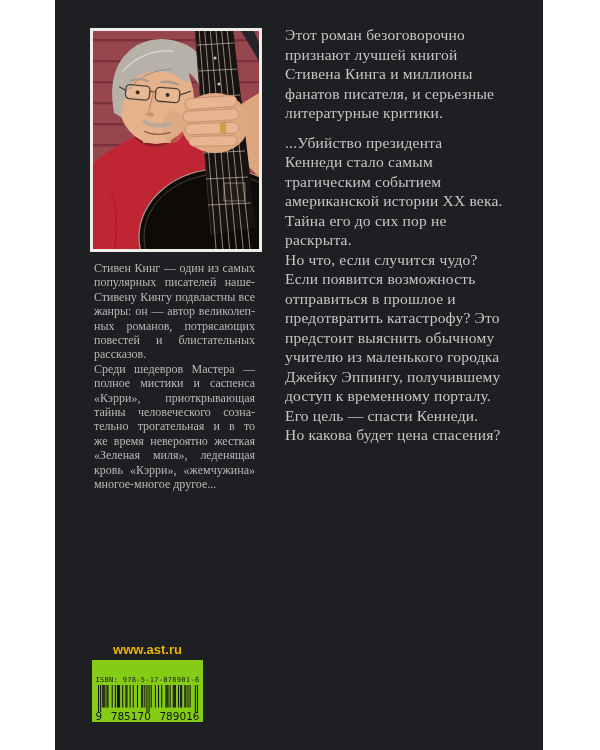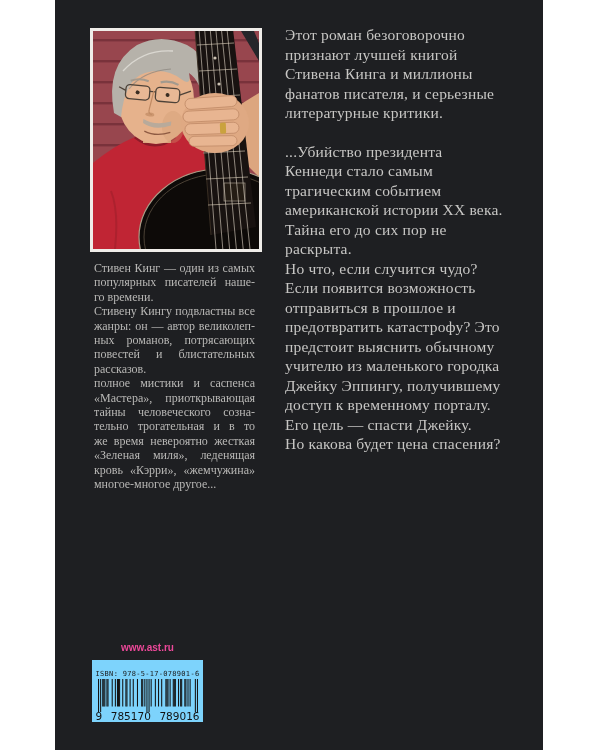--- a/index.html
+++ b/index.html
@@ -10,35 +10,35 @@
   .cover{position:absolute;left:55px;top:0;width:488px;height:750px;background:#1e1f22;}
   .photo{
     position:absolute;left:35px;top:28px;width:166px;height:218px;
     border:3px solid #efede9;background:#98464e;overflow:hidden;
   }
   .photo svg{display:block;width:100%;height:100%;}
   .rcol{
     position:absolute;left:230px;top:25px;width:252px;
     color:#c7c6c4;font-size:15.5px;line-height:19.5px;letter-spacing:.2px;
   }
-  .rcol .para + .para{margin-top:19px;}
+  .rcol .para + .para{margin-top:10px;}
   .rcol .line{white-space:nowrap;}
   .lcol{
     position:absolute;left:39px;top:261px;width:161px;
     color:#b9b8b6;font-size:12px;line-height:14.4px;
   }
   .lcol .line{text-align:justify;text-align-last:justify;}
   .lcol .line.lastline{text-align-last:left;}
   .site{
     position:absolute;left:37px;top:642px;width:111px;text-align:center;
-    color:#ec4899;font-family:"Liberation Sans",sans-serif;font-weight:bold;font-size:10px;
+    color:#eab308;font-family:"Liberation Sans",sans-serif;font-weight:bold;font-size:13px;
   }
   .bcbox{
     position:absolute;left:37px;top:660px;width:111px;height:62px;
-    background:#7dd3fc;box-sizing:border-box;padding-top:10px;
+    background:#84cc16;box-sizing:border-box;padding-top:16px;
     display:flex;flex-direction:column;align-items:center;
   }
   .isbn{
     font-family:"DejaVu Sans Mono",monospace;font-size:7px;color:#1a1a1a;
     letter-spacing:.3px;white-space:nowrap;line-height:8px;
   }
   .bars{margin-top:1px;}
   .digits{
     width:104px;display:flex;justify-content:space-between;
     font-family:"DejaVu Sans","Liberation Sans",sans-serif;
@@ -152,41 +152,41 @@
         <div class="line">Тайна его до сих пор не</div>
         <div class="line">раскрыта.</div>
         <div class="line">Но что, если случится чудо?</div>
         <div class="line">Если появится возможность</div>
         <div class="line">отправиться в прошлое и</div>
         <div class="line">предотвратить катастрофу? Это</div>
         <div class="line">предстоит выяснить обычному</div>
         <div class="line">учителю из маленького городка</div>
         <div class="line">Джейку Эппингу, получившему</div>
         <div class="line">доступ к временному порталу.</div>
-        <div class="line">Его цель — спасти Джейку.</div>
+        <div class="line">Его цель — спасти Кеннеди.</div>
         <div class="line">Но какова будет цена спасения?</div>
       </div>
     </div>
 
   <div class="lcol">
       <div class="para">
         <div class="line">Стивен Кинг — один из самых</div>
         <div class="line">популярных писателей наше-</div>
-        <div class="line lastline">го времени.</div>
       </div>
       <div class="para">
         <div class="line">Стивену Кингу подвластны все</div>
         <div class="line">жанры: он — автор великолеп-</div>
         <div class="line">ных романов, потрясающих</div>
         <div class="line">повестей и блистательных</div>
         <div class="line lastline">рассказов.</div>
       </div>
       <div class="para">
+        <div class="line">Среди шедевров Мастера —</div>
         <div class="line">полное мистики и саспенса</div>
-        <div class="line">«Мастера», приоткрывающая</div>
+        <div class="line">«Кэрри», приоткрывающая</div>
         <div class="line">тайны человеческого созна-</div>
         <div class="line">тельно трогательная и в то</div>
         <div class="line">же время невероятно жесткая</div>
         <div class="line">«Зеленая миля», леденящая</div>
         <div class="line">кровь «Кэрри», «жемчужина»</div>
         <div class="line lastline">многое-многое другое...</div>
       </div>
     </div>
 
   <div class="site">www.ast.ru</div>

